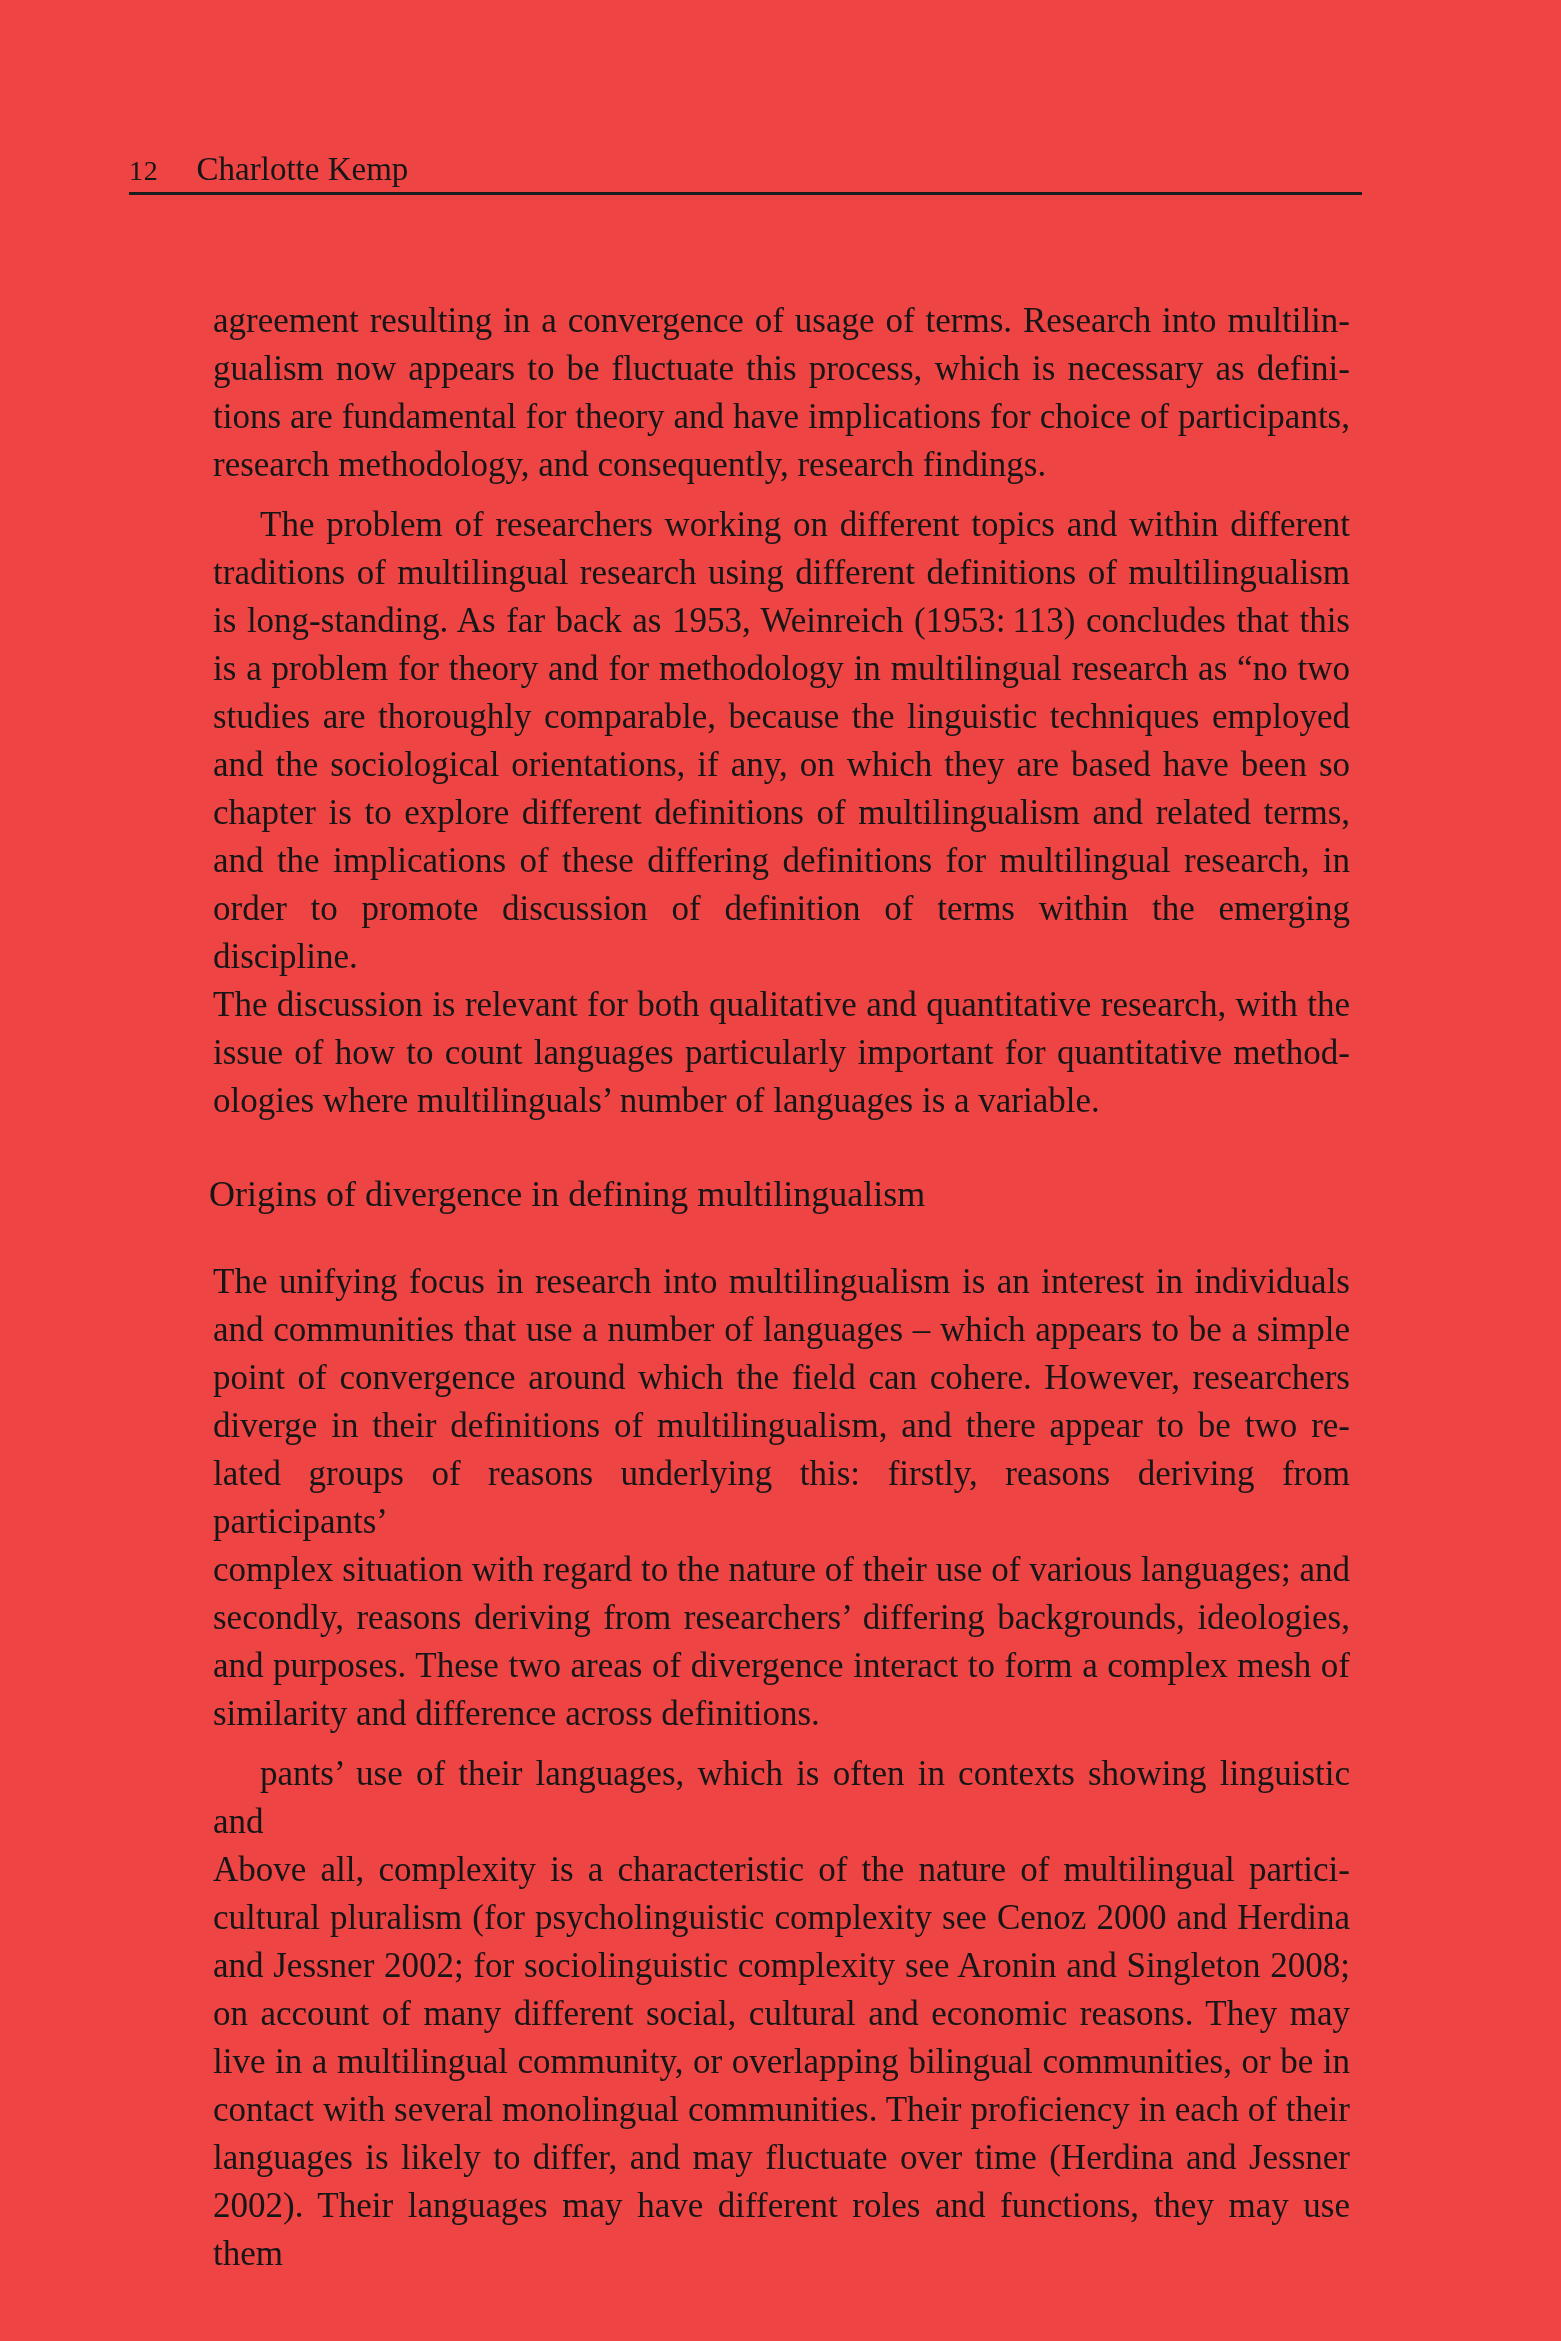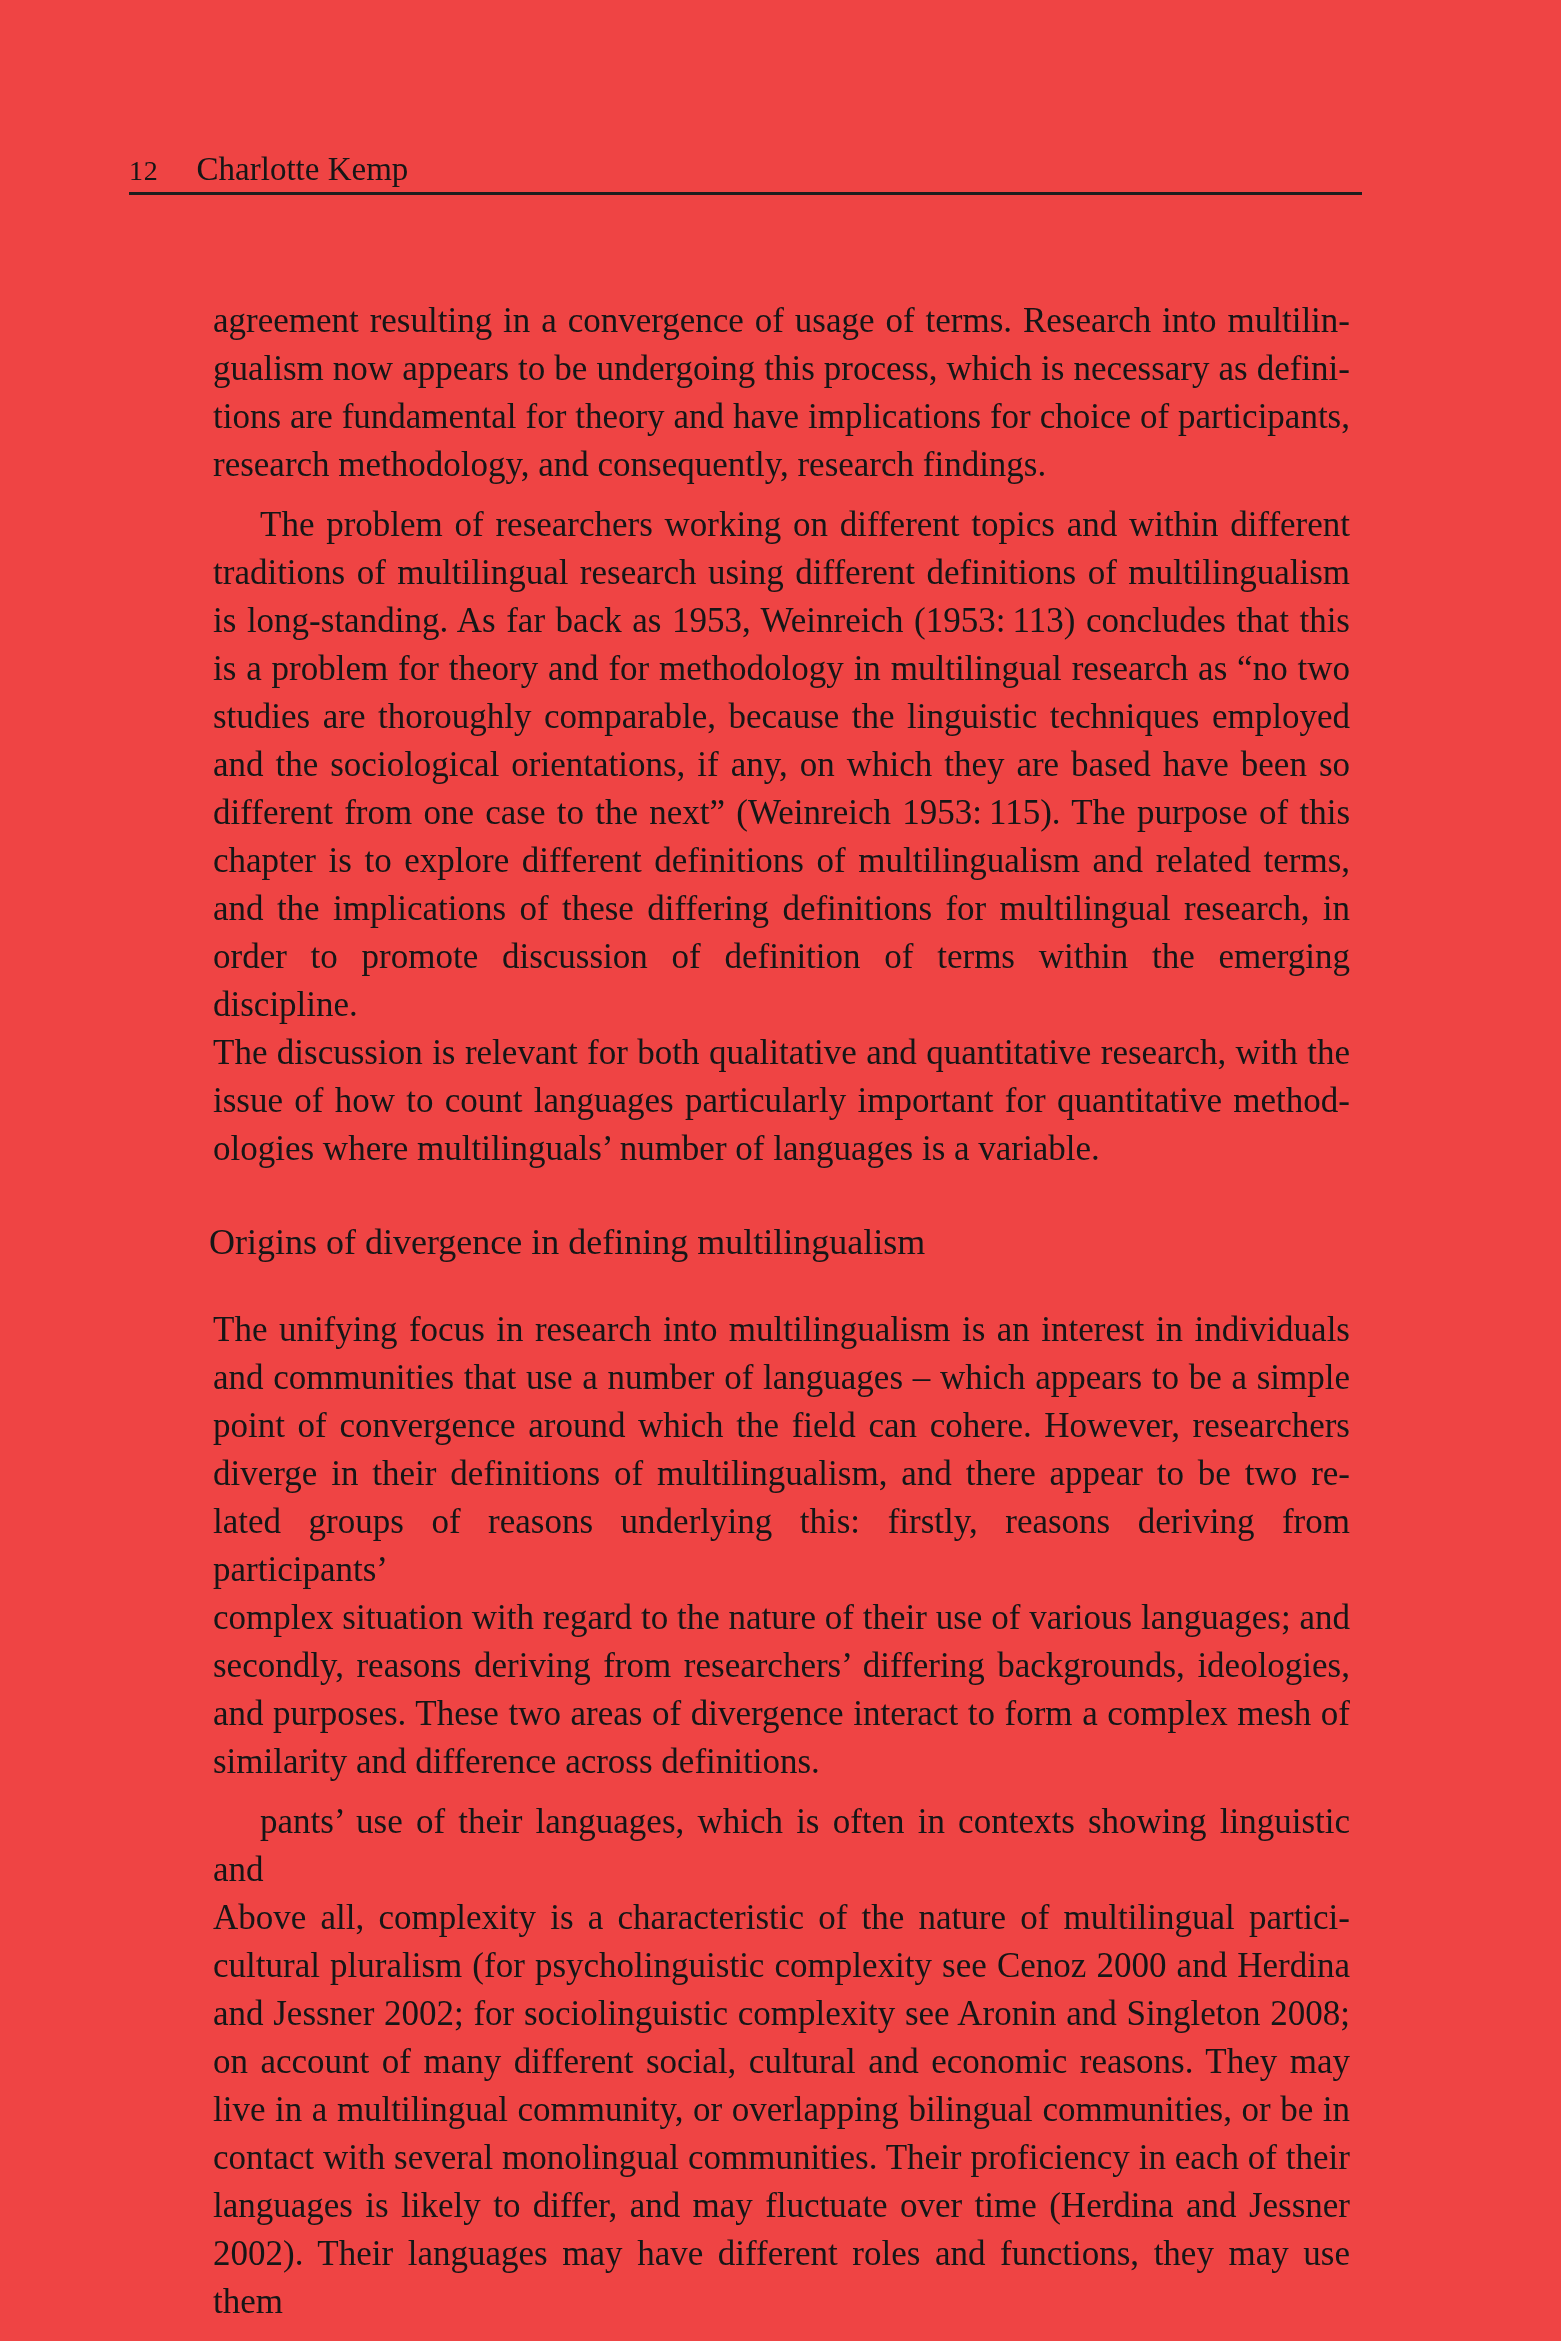--- a/index.html
+++ b/index.html
@@ -78,33 +78,32 @@
   <div class="running-header">
     <span class="folio">12</span><span class="running-head">Charlotte Kemp</span>
   </div>
 
   <div class="header-rule"></div>
 
   <div class="textblock">
 
     <div class="para">
         <div class="line">agreement resulting in a convergence of usage of terms. Research into multilin-</div>
-        <div class="line">gualism now appears to be undergoing this process, which is necessary as defini-</div>
+        <div class="line">gualism now appears to be fluctuate this process, which is necessary as defini-</div>
         <div class="line">tions are fundamental for theory and have implications for choice of participants,</div>
         <div class="line last">research methodology, and consequently, research findings.</div>
       </div>
 
     <div class="para indent">
         <div class="line">The problem of researchers working on different topics and within different</div>
         <div class="line">traditions of multilingual research using different definitions of multilingualism</div>
         <div class="line">is long-standing. As far back as 1953, Weinreich (1953: 113) concludes that this</div>
         <div class="line">is a problem for theory and for methodology in multilingual research as “no two</div>
         <div class="line">studies are thoroughly comparable, because the linguistic techniques employed</div>
         <div class="line">and the sociological orientations, if any, on which they are based have been so</div>
-        <div class="line">different from one case to the next” (Weinreich 1953: 115). The purpose of this</div>
         <div class="line">chapter is to explore different definitions of multilingualism and related terms,</div>
         <div class="line">and the implications of these differing definitions for multilingual research, in</div>
         <div class="line">order to promote discussion of definition of terms within the emerging discipline.</div>
         <div class="line">The discussion is relevant for both qualitative and quantitative research, with the</div>
         <div class="line">issue of how to count languages particularly important for quantitative method-</div>
         <div class="line last">ologies where multilinguals’ number of languages is a variable.</div>
       </div>
 
     <h2 class="section-heading">Origins of divergence in defining multilingualism</h2>
 

